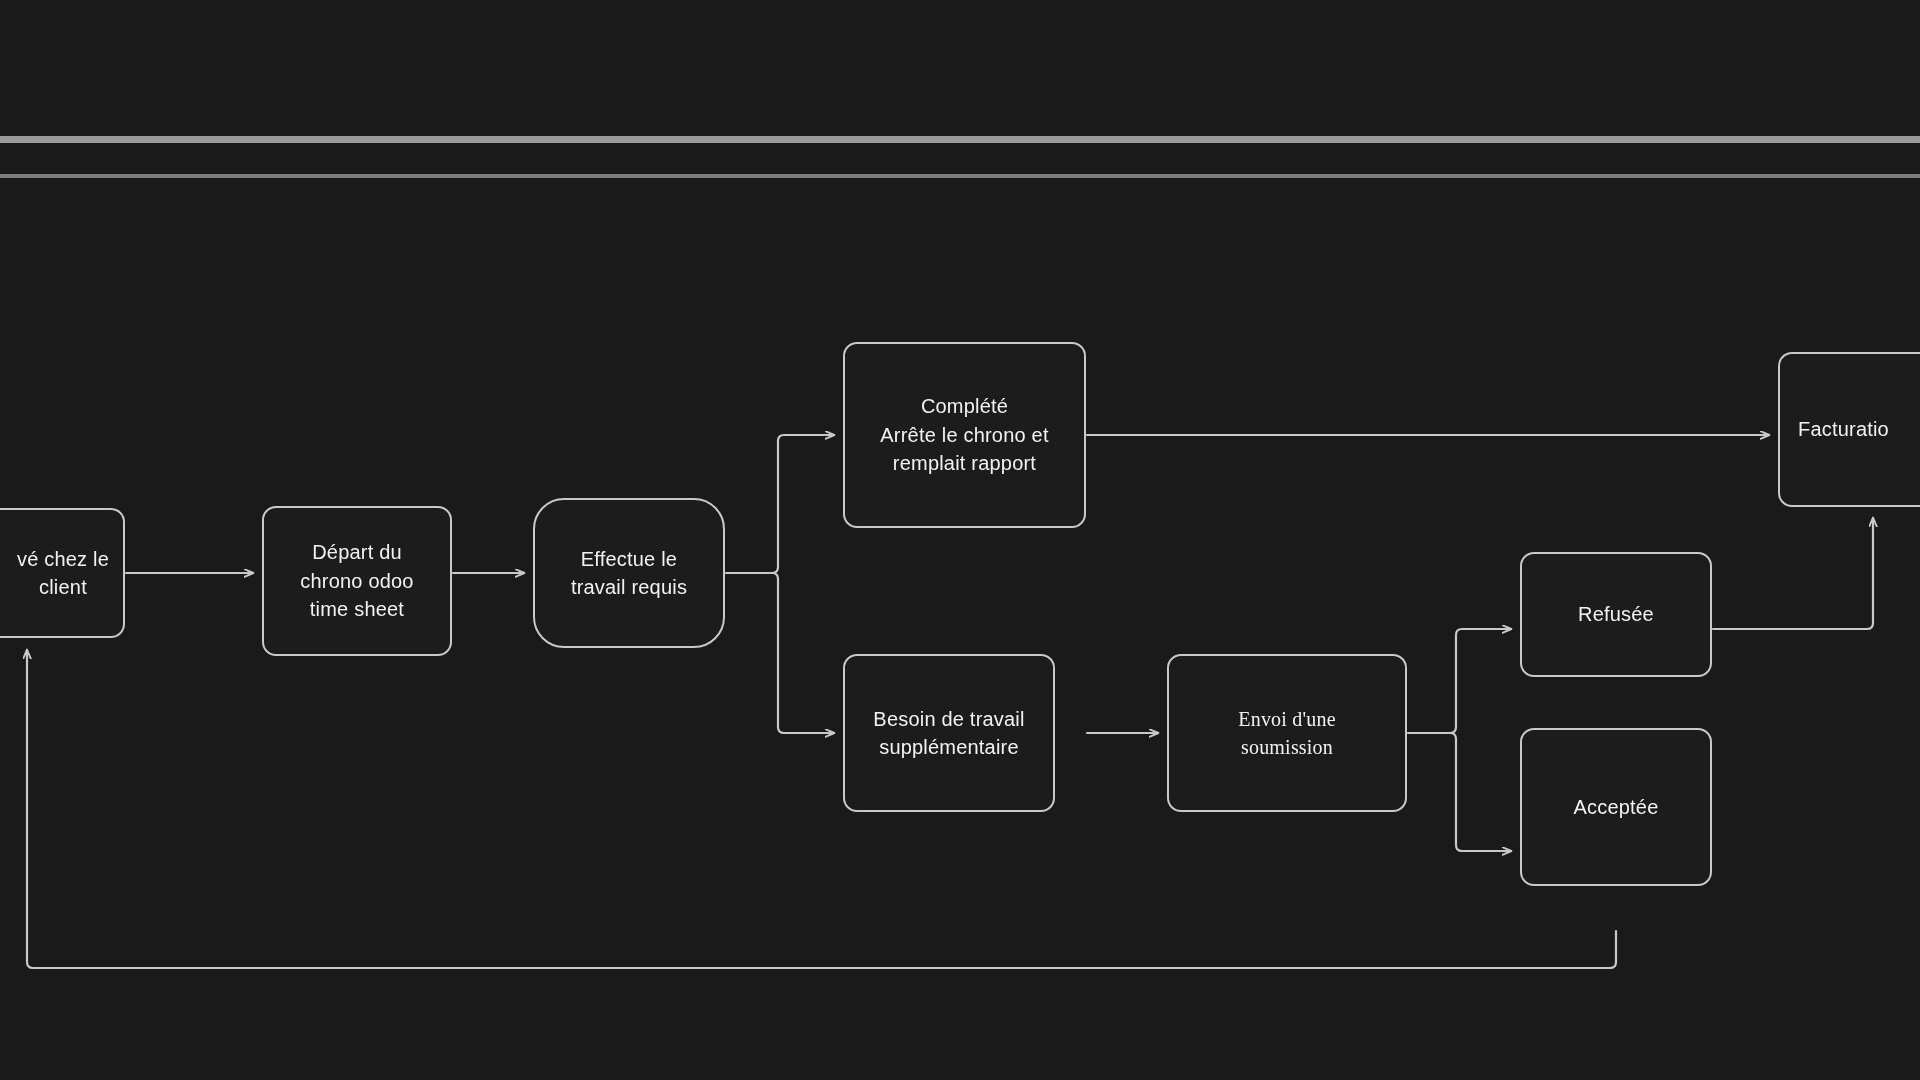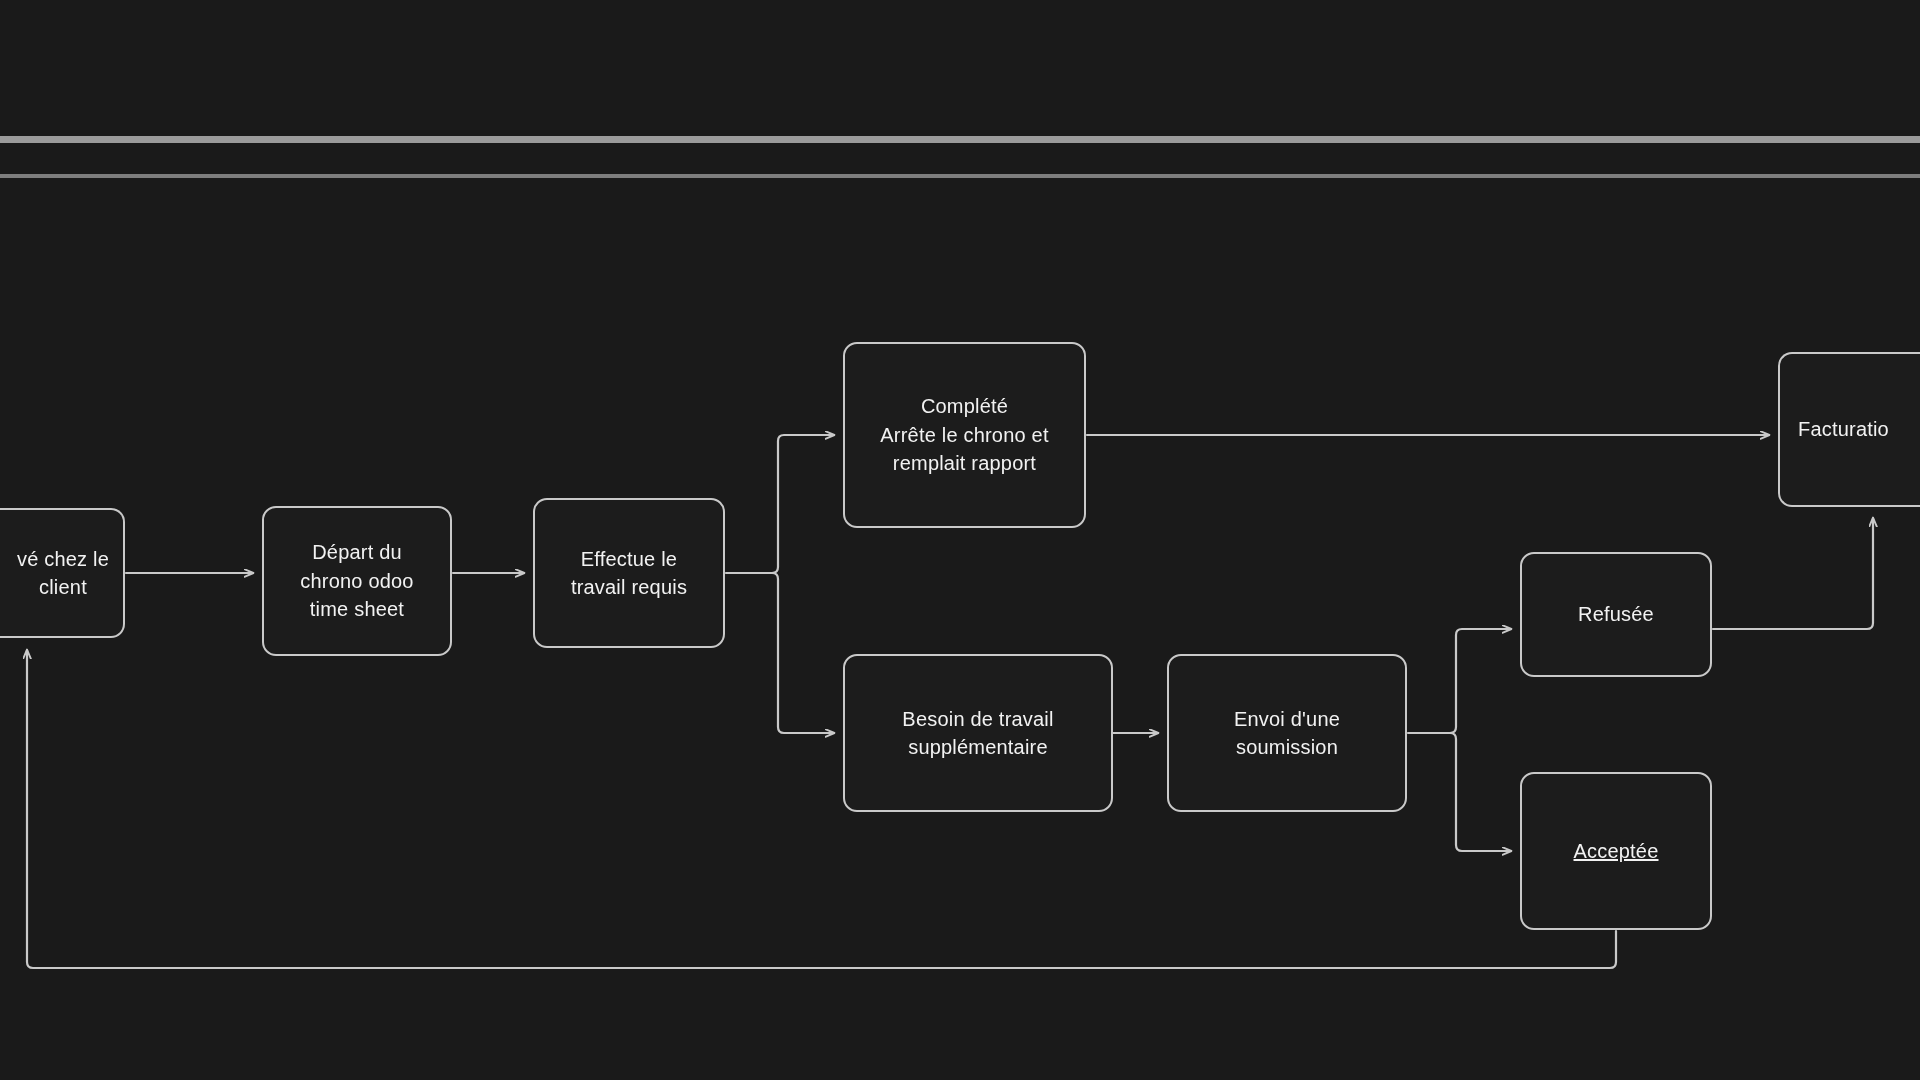--- a/index.html
+++ b/index.html
@@ -85,26 +85,26 @@
 
       <path d="M1616,931 L1616,962 Q1616,968 1610,968 L33,968 Q27,968 27,962 L27,650" marker-end="url(#arrow)"></path>
     </g>
   </svg>
 
   <div class="node" id="node-0" style="left: -60px; top: 508px; width: 185px; height: 130px; border-left: none; border-top-left-radius: 0px; border-bottom-left-radius: 0px; justify-content: flex-end; padding-right: 14px;">vé chez le
 client</div>
   <div class="node" id="node-1" style="left: 262px; top: 498px; width: 190px; height: 150px; margin-top: 8px;">Départ du
 chrono odoo
 time sheet</div>
-  <div class="node" id="node-2" style="left: 533px; top: 498px; width: 192px; height: 150px;">Effectue le
+  <div class="node" id="node-2" style="left: 533px; top: 498px; width: 192px; height: 150px; border-radius: 31px;">Effectue le
 travail requis</div>
   <div class="node" id="node-3" style="left: 843px; top: 342px; width: 243px; height: 186px;">Complété
 Arrête le chrono et
 remplait rapport</div>
-  <div class="node" id="node-4" style="left: 843px; top: 654px; width: 270px; height: 158px;">Besoin de travail
+  <div class="node" id="node-4" style="left: 843px; top: 654px; width: 212px; height: 158px;">Besoin de travail
 supplémentaire</div>
-  <div class="node" id="node-5" style="left: 1167px; top: 654px; width: 240px; height: 158px;">Envoi d'une
+  <div class="node" id="node-5" style="left: 1167px; top: 654px; width: 240px; height: 158px; font-family: Liberation Serif, serif;">Envoi d'une
 soumission</div>
   <div class="node" id="node-6" style="left: 1520px; top: 552px; width: 192px; height: 125px;">Refusée</div>
-  <div class="node" id="node-7" style="left: 1520px; top: 772px; width: 192px; height: 158px; text-decoration: underline;">Acceptée</div>
+  <div class="node" id="node-7" style="left: 1520px; top: 728px; width: 192px; height: 158px;">Acceptée</div>
   <div class="node" id="node-8" style="left: 1778px; top: 352px; width: 190px; height: 155px; border-right: none; border-top-right-radius: 0px; border-bottom-right-radius: 0px; justify-content: flex-start; padding-left: 18px;">Facturatio</div>
 
 </div>
 
 </body></html>

